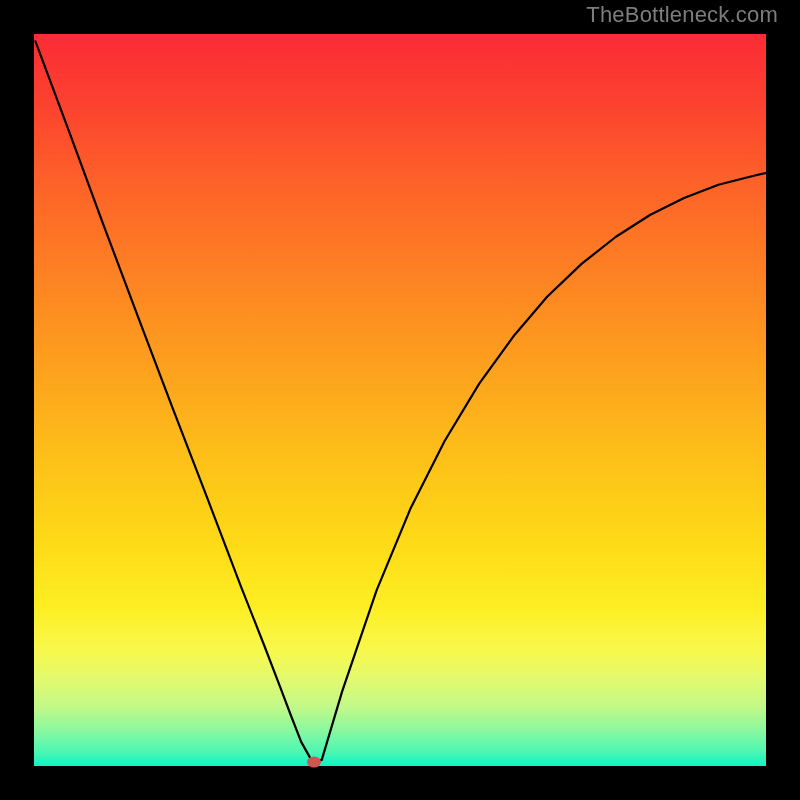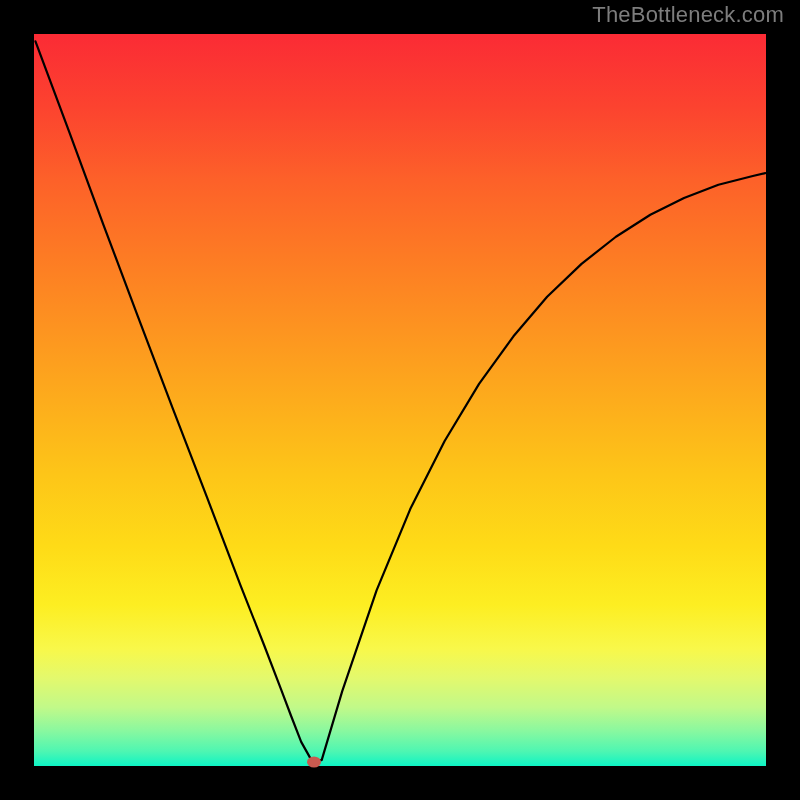--- a/index.html
+++ b/index.html
@@ -41,21 +41,21 @@
       #e3f96d 88%,
       #c1f989 92%,
       #8df89e 95%,
       #4ef6b2 98%,
       #0ef4c5 100%
     );
   }
   .watermark {
     position: absolute;
     top: 2px;
-    right: 16px;
+    right: 22px;
     color: #7d7d7d;
     font-size: 22px;
     letter-spacing: 0.2px;
     user-select: none;
   }
   svg.curve {
     position: absolute;
     left: 0;
     top: 0;
     width: 732px;

